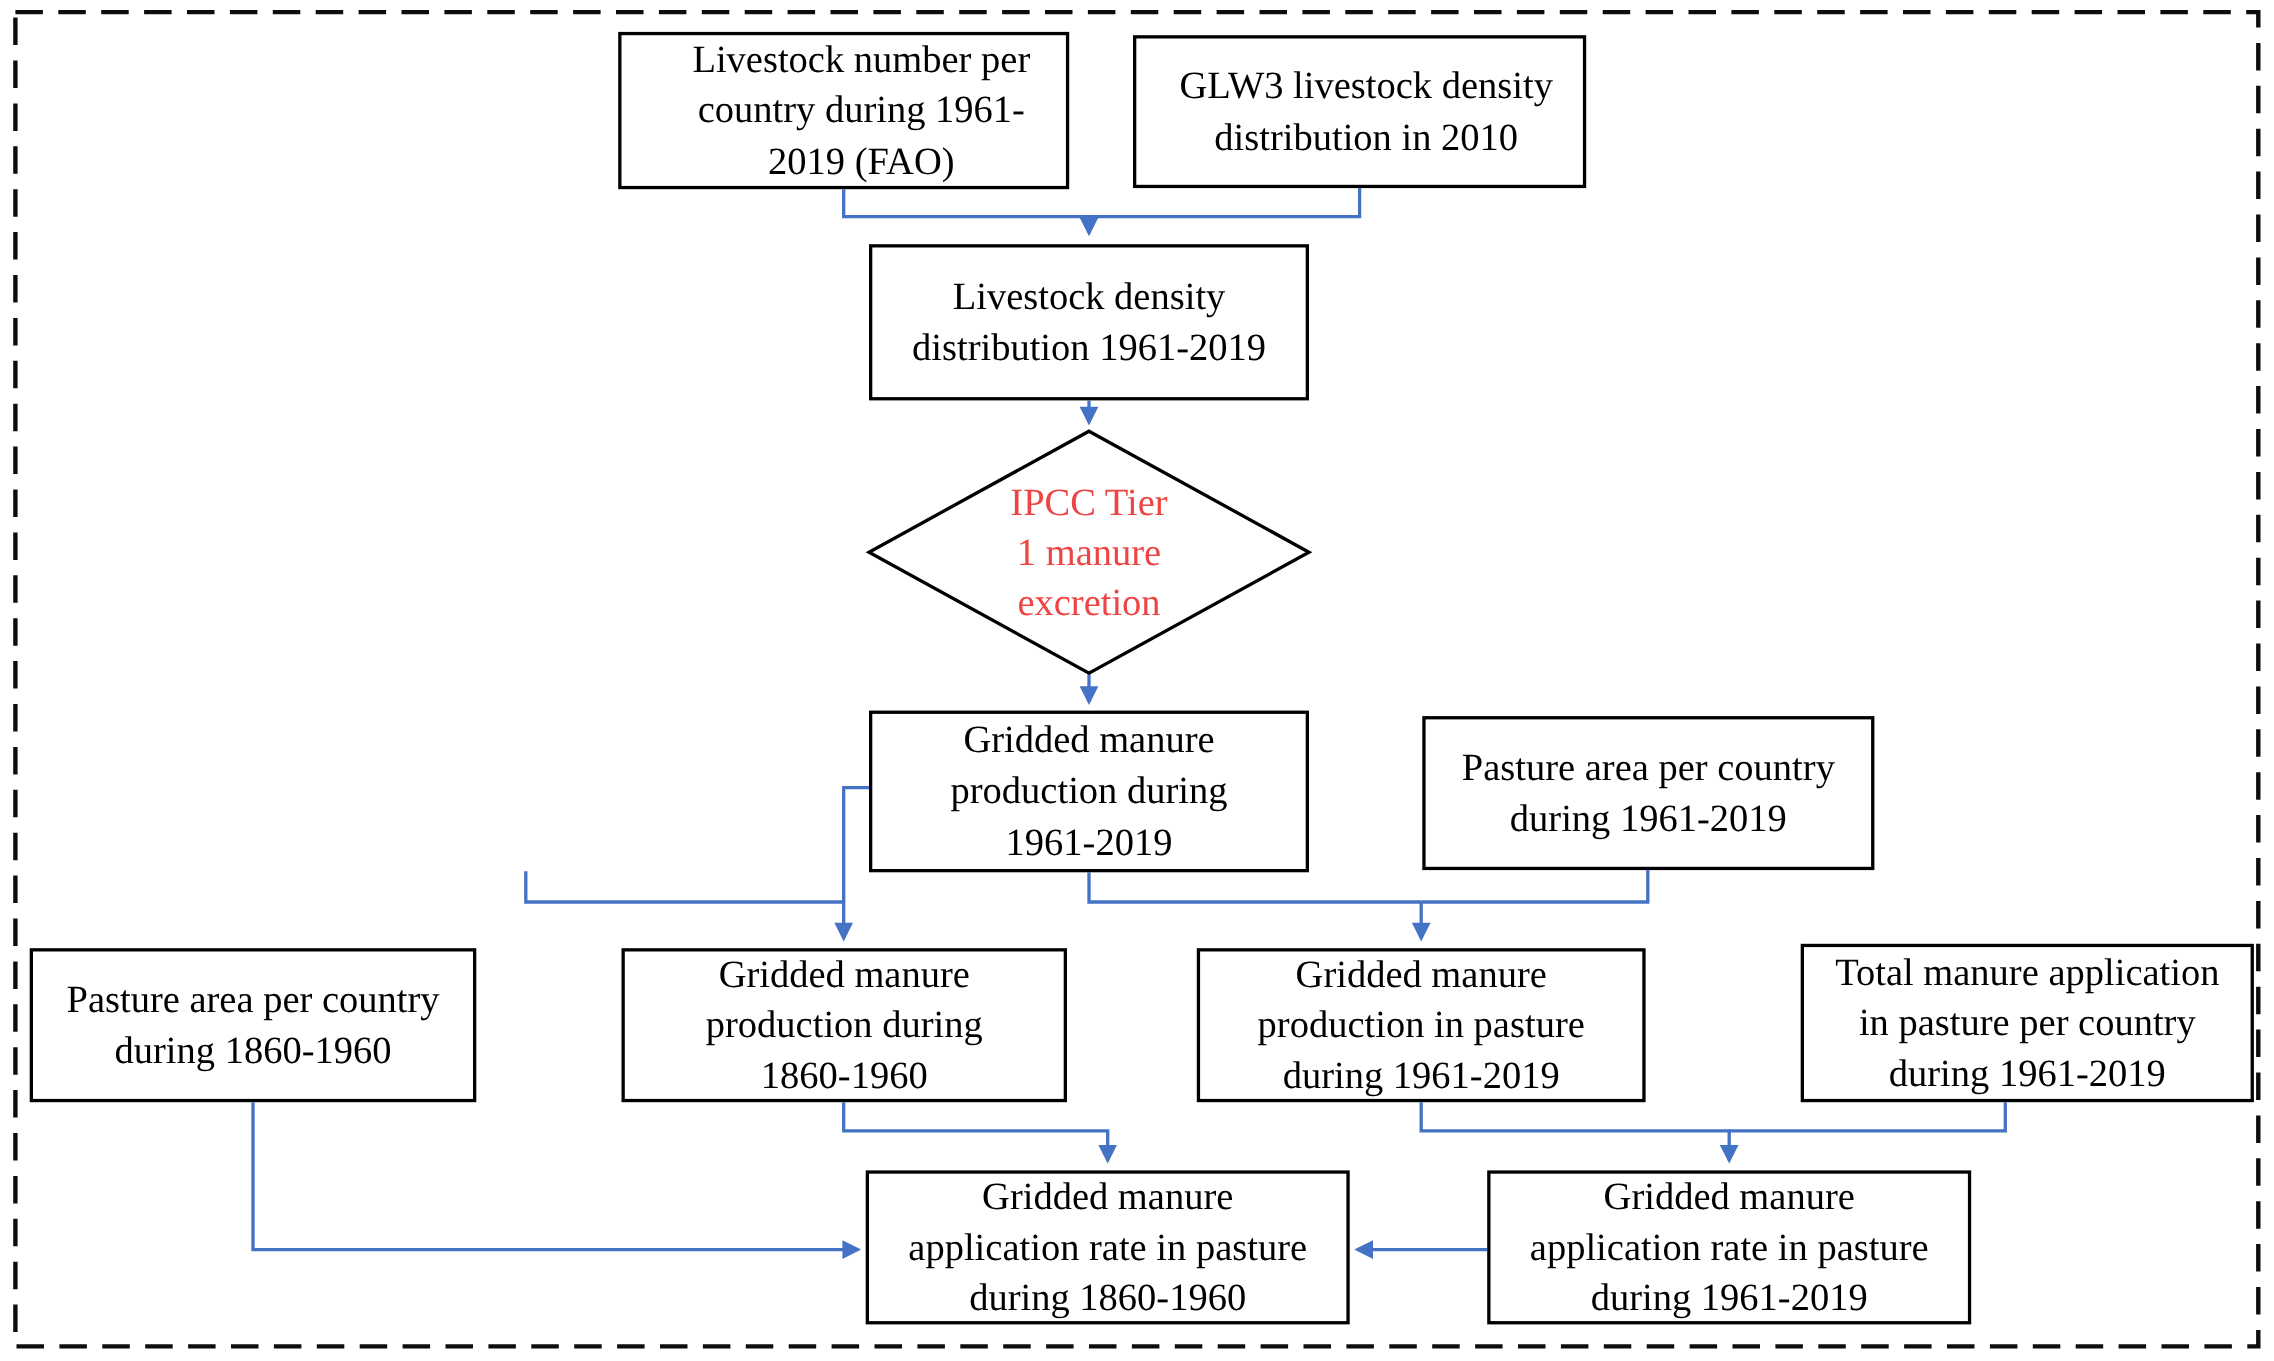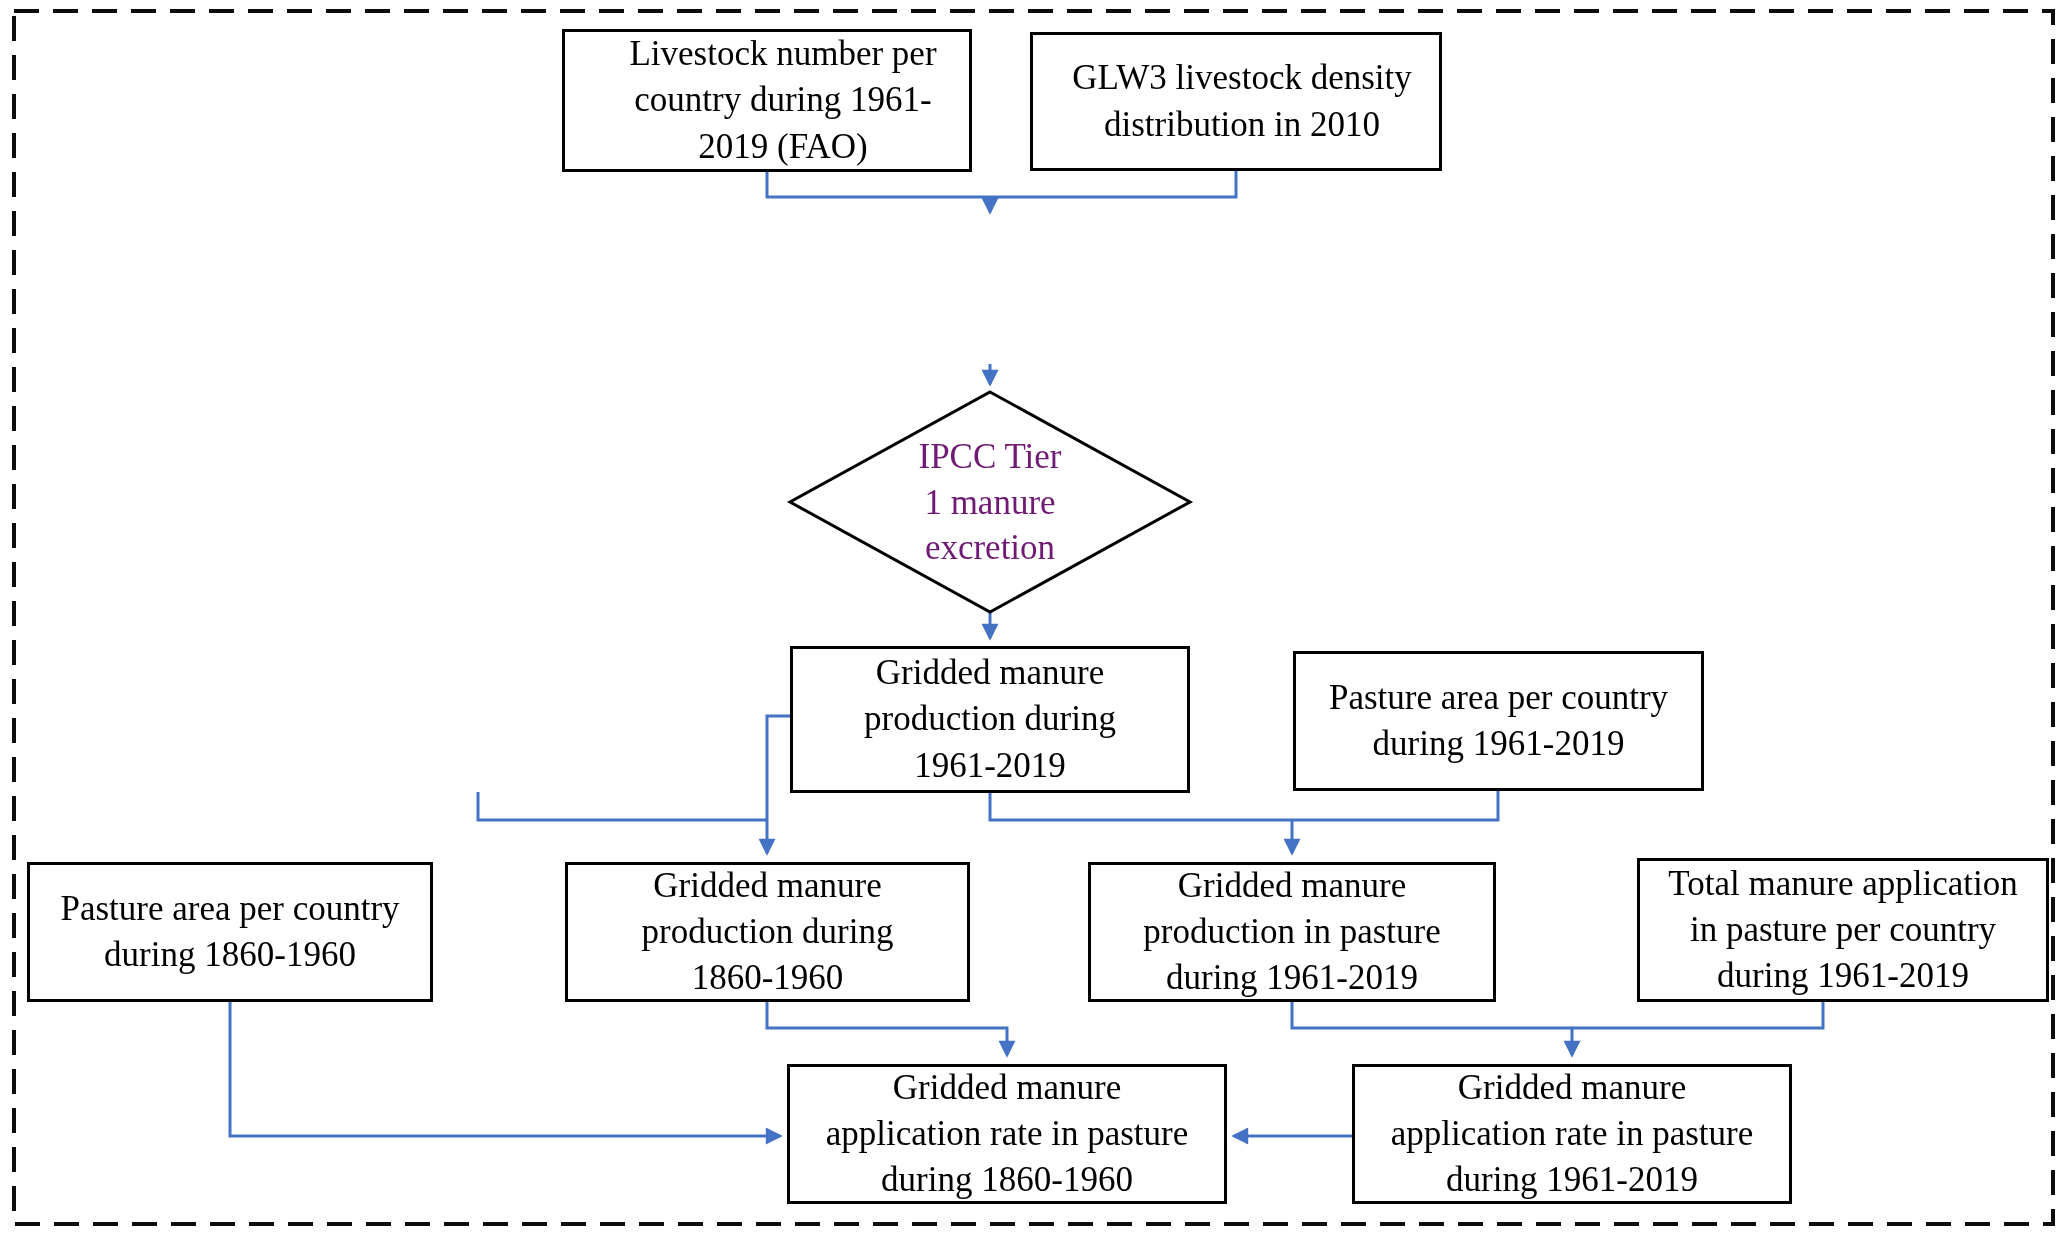--- a/index.html
+++ b/index.html
@@ -18,21 +18,21 @@
     background:#ffffff;
     display:flex;align-items:center;justify-content:center;
     text-align:center;
     white-space:pre-line;
     font-size:35px;line-height:1.32;color:#000000;
   }
   .diamond-label{
     position:absolute;
     display:flex;align-items:center;justify-content:center;
     text-align:center;white-space:pre-line;
-    font-size:35px;line-height:1.3;color:#701a75;
+    font-size:35px;line-height:1.3;color:#ef4444;
   }
   
   .n-fao        {left:562px; top:29px;  width:410px; height:143px;padding-left:32px;}
   .n-glw3       {left:1030px;top:32px;  width:412px; height:139px;padding-left:12px;}
   .n-density    {left:790px; top:222px; width:400px; height:142px;}
   .n-prod6119   {left:790px; top:646px; width:400px; height:147px;}
   .n-holland    {left:258px; top:653px; width:440px; height:139px;}
   .n-pasture6119{left:1293px;top:651px; width:411px; height:140px;}
   .n-pasture6060{left:27px;  top:862px; width:406px; height:140px;}
   .n-prod6060   {left:565px; top:862px; width:405px; height:140px;}
@@ -83,20 +83,22 @@
     </g>
 
     <polygon points="990,392 1190,502 990,612 790,502" fill="#ffffff" stroke="#000000" stroke-width="3"></polygon>
   </svg>
 
   <div class="node n-fao">Livestock number per
 country during 1961-
 2019 (FAO)</div>
   <div class="node n-glw3">GLW3 livestock density
 distribution in 2010</div>
+  <div class="node n-density">Livestock density
+distribution 1961-2019</div>
   <div class="node n-prod6119">Gridded manure
 production during
 1961-2019</div>
   <div class="node n-pasture6119">Pasture area per country
 during 1961-2019</div>
   <div class="node n-pasture6060">Pasture area per country
 during 1860-1960</div>
   <div class="node n-prod6060">Gridded manure
 production during
 1860-1960</div>

